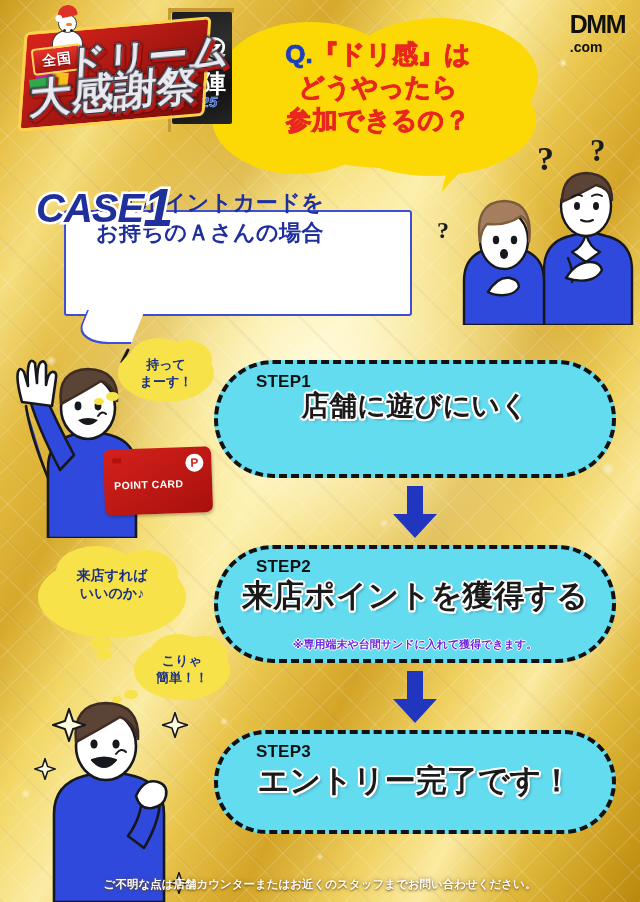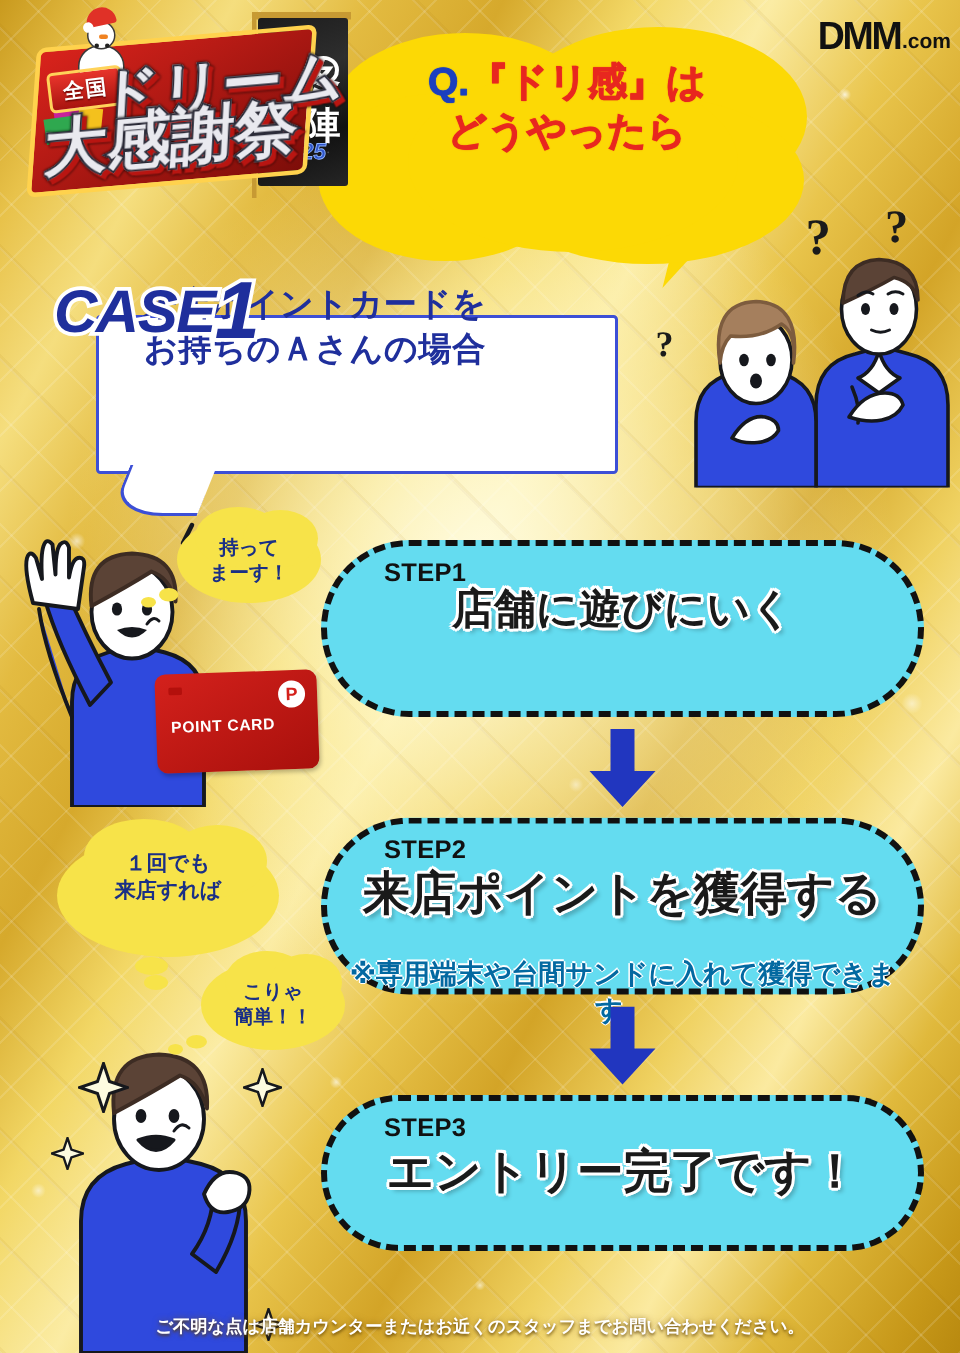--- a/index.html
+++ b/index.html
@@ -102,21 +102,21 @@
   .flag-top{position:absolute;left:2px;top:2px;width:66px;height:5px;background:#c79a33;}
   .flag-kanji{position:absolute;right:6px;top:8px;width:28px;color:#fff;font-size:25px;font-weight:bold;
      line-height:1.0; text-align:center; writing-mode:vertical-rl; text-orientation:upright;
      letter-spacing:1px; font-family:"Liberation Serif", serif;}
   .flag-small{position:absolute;left:10px;top:12px;color:#ddd;font-size:9px;
      writing-mode:vertical-rl; letter-spacing:2px; transform:rotate(6deg);opacity:.9;}
   .flag-year{position:absolute;left:12px;bottom:14px;color:#2f55c9;font-size:15px;font-weight:bold;
      font-style:italic; -webkit-text-stroke:0.6px #8fb4ff;}
 
   
-  #dmm-logo{right:6px; top:10px; z-index:20; display:flex; align-items:baseline;}
+  #dmm-logo{right:16px; top:10px; z-index:20; display:flex; align-items:baseline;flex-direction:column;}
   #dmm-logo .dmm{font-size:25px;font-weight:bold;color:#111;letter-spacing:-1.5px;
      font-family:"Liberation Sans",sans-serif; transform:scaleY(1.05);}
   #dmm-logo .com{font-size:14px;font-weight:bold;color:#111;margin-left:1px;text-align:right;}
 
   
   #question-bubble{
     left:212px; top:18px; width:330px; height:160px; z-index:12;
   }
   .qb-blob{position:absolute;background:#fcd905;border-radius:50%;}
   .qb-b1{left:8px;  top:4px;  width:180px;height:112px;}
@@ -186,21 +186,21 @@
     text-shadow: 2px 0 0 #fff,-2px 0 0 #fff,0 2px 0 #fff,0 -2px 0 #fff,
                  1.5px 1.5px 0 #fff,-1.5px 1.5px 0 #fff,1.5px -1.5px 0 #fff,-1.5px -1.5px 0 #fff,
                  3px 3px 3px rgba(0,0,0,0.25);
   }
   #step1-title{top:26px; font-size:28px;}
   #step1-title span{display:block;}
   #step2-title{top:30px; font-size:31px;}
   #step3-title{top:30px; font-size:31px;}
   .step-note{
     position:absolute; left:0; width:394px; text-align:center;
-    font-size:18px; font-weight:bold; color:#0369a1;
+    font-size:11px; font-weight:bold; color:#6d28d9;
     text-shadow:1px 0 0 #fff,-1px 0 0 #fff,0 1px 0 #fff,0 -1px 0 #fff;
   }
   #step2-note{top:88px;}
 
   
   .arrow{position:absolute; left:391px; width:48px; z-index:9;}
   #arrow1{top:486px; height:54px;}
   #arrow2{top:671px; height:54px;}
 
   
@@ -284,20 +284,21 @@
     <div class="qb-blob qb-b1"></div>
     <div class="qb-blob qb-b2"></div>
     <div class="qb-blob qb-b3"></div>
     <div class="qb-blob qb-b4"></div>
     <div class="qb-blob qb-b5"></div>
     <div class="qb-text">
       <span class="q-line">
         <span class="blue">Q.</span><span>『ドリ感』は</span>
       </span>
       <span class="q-line">どうやったら</span>
+      <span class="q-line">参加できるの？</span>
     </div>
   </div>
 
   <span class="qmark" style="left:537px;top:140px;font-size:34px;">?</span>
   <span class="qmark" style="left:590px;top:133px;font-size:31px;">?</span>
   <span class="qmark" style="left:437px;top:217px;font-size:24px;">?</span>
 
   <div class="layer" id="couple">
     <svg width="210" height="175" viewBox="0 0 210 175">
 
@@ -385,22 +386,22 @@
     </div>
   </div>
 
   <div class="layer soft-bubble" id="bubble-once">
     <div class="sb-body" style="left:0;top:4px;width:148px;height:82px;"></div>
     <div class="sb-body" style="left:18px;top:-6px;width:80px;height:50px;"></div>
     <div class="sb-body" style="left:74px;top:-2px;width:66px;height:48px;"></div>
     <div class="sb-dot" style="left:52px;top:86px;width:22px;height:12px;"></div>
     <div class="sb-dot" style="left:58px;top:98px;width:16px;height:10px;"></div>
     <div class="sb-text">
-      <div>１回でも</div>
       <div>来店すれば</div>
+      <div>いいのか♪</div>
     </div>
   </div>
 
   <div class="layer soft-bubble" id="bubble-easy">
     <div class="sb-body" style="left:0;top:0;width:96px;height:60px;"></div>
     <div class="sb-body" style="left:16px;top:-6px;width:56px;height:40px;"></div>
     <div class="sb-body" style="left:46px;top:-4px;width:48px;height:38px;"></div>
     <div class="sb-dot" style="left:-10px;top:50px;width:14px;height:9px;"></div>
     <div class="sb-dot" style="left:-22px;top:56px;width:10px;height:7px;"></div>
     <div class="sb-text">

